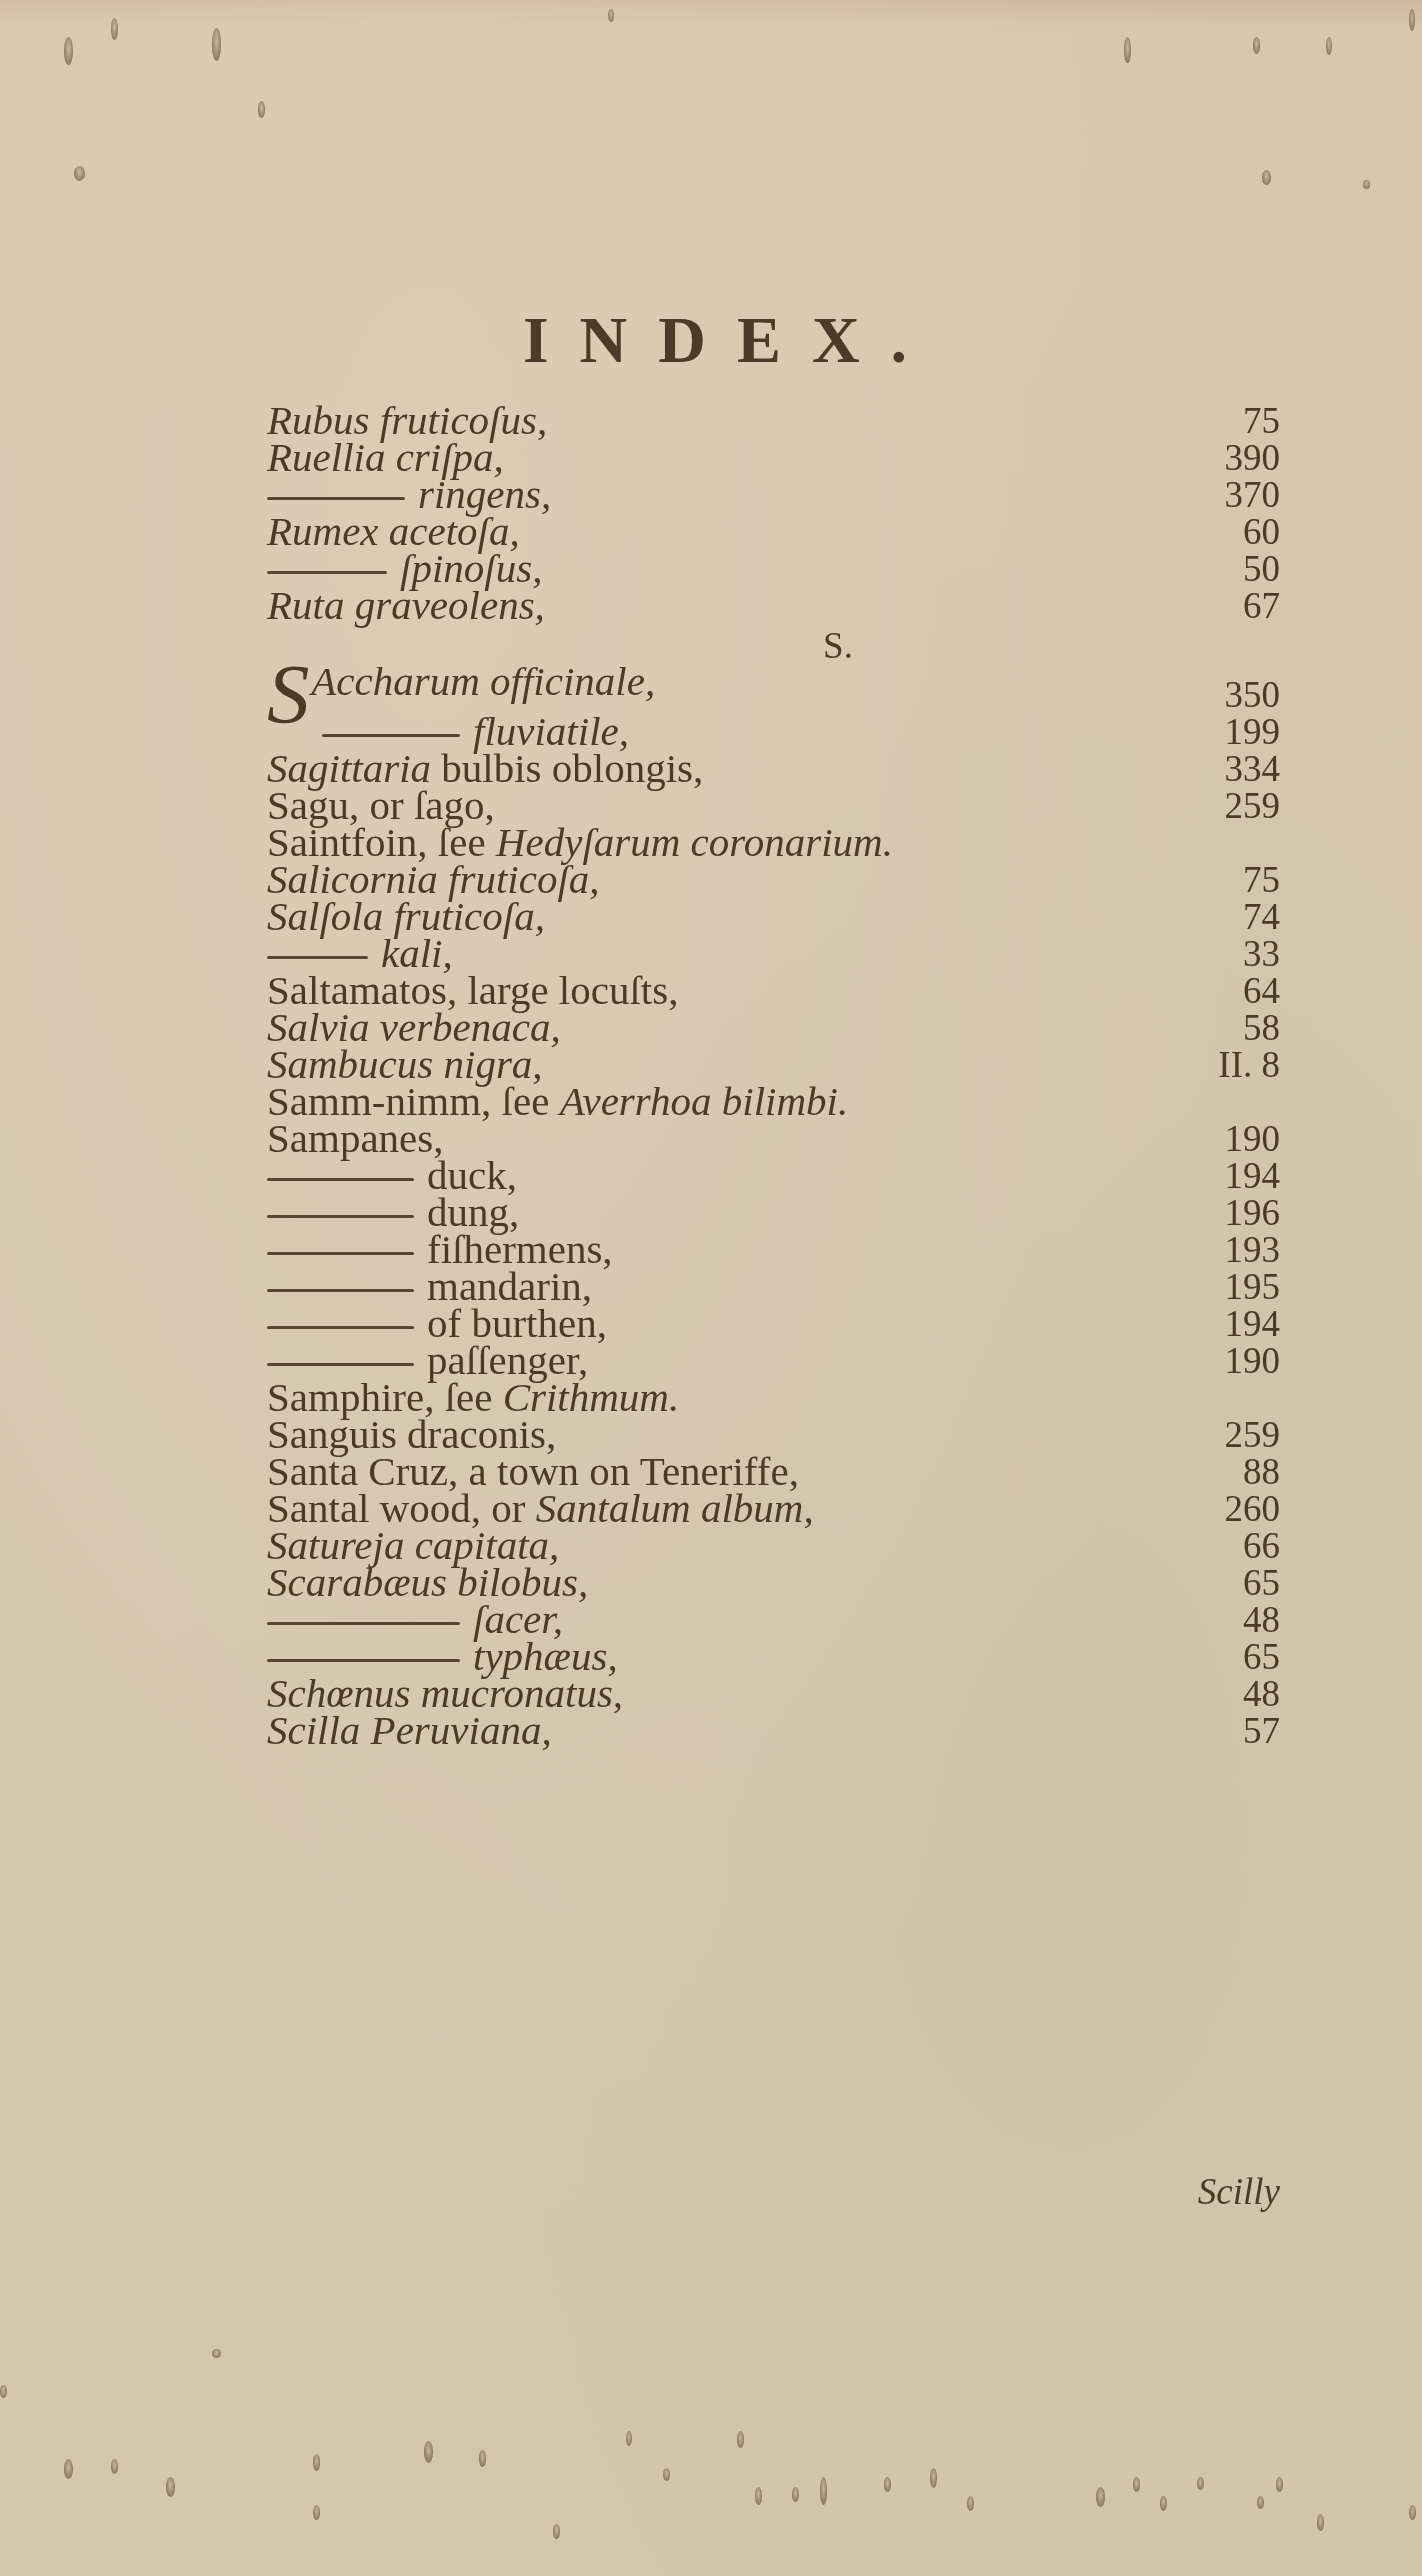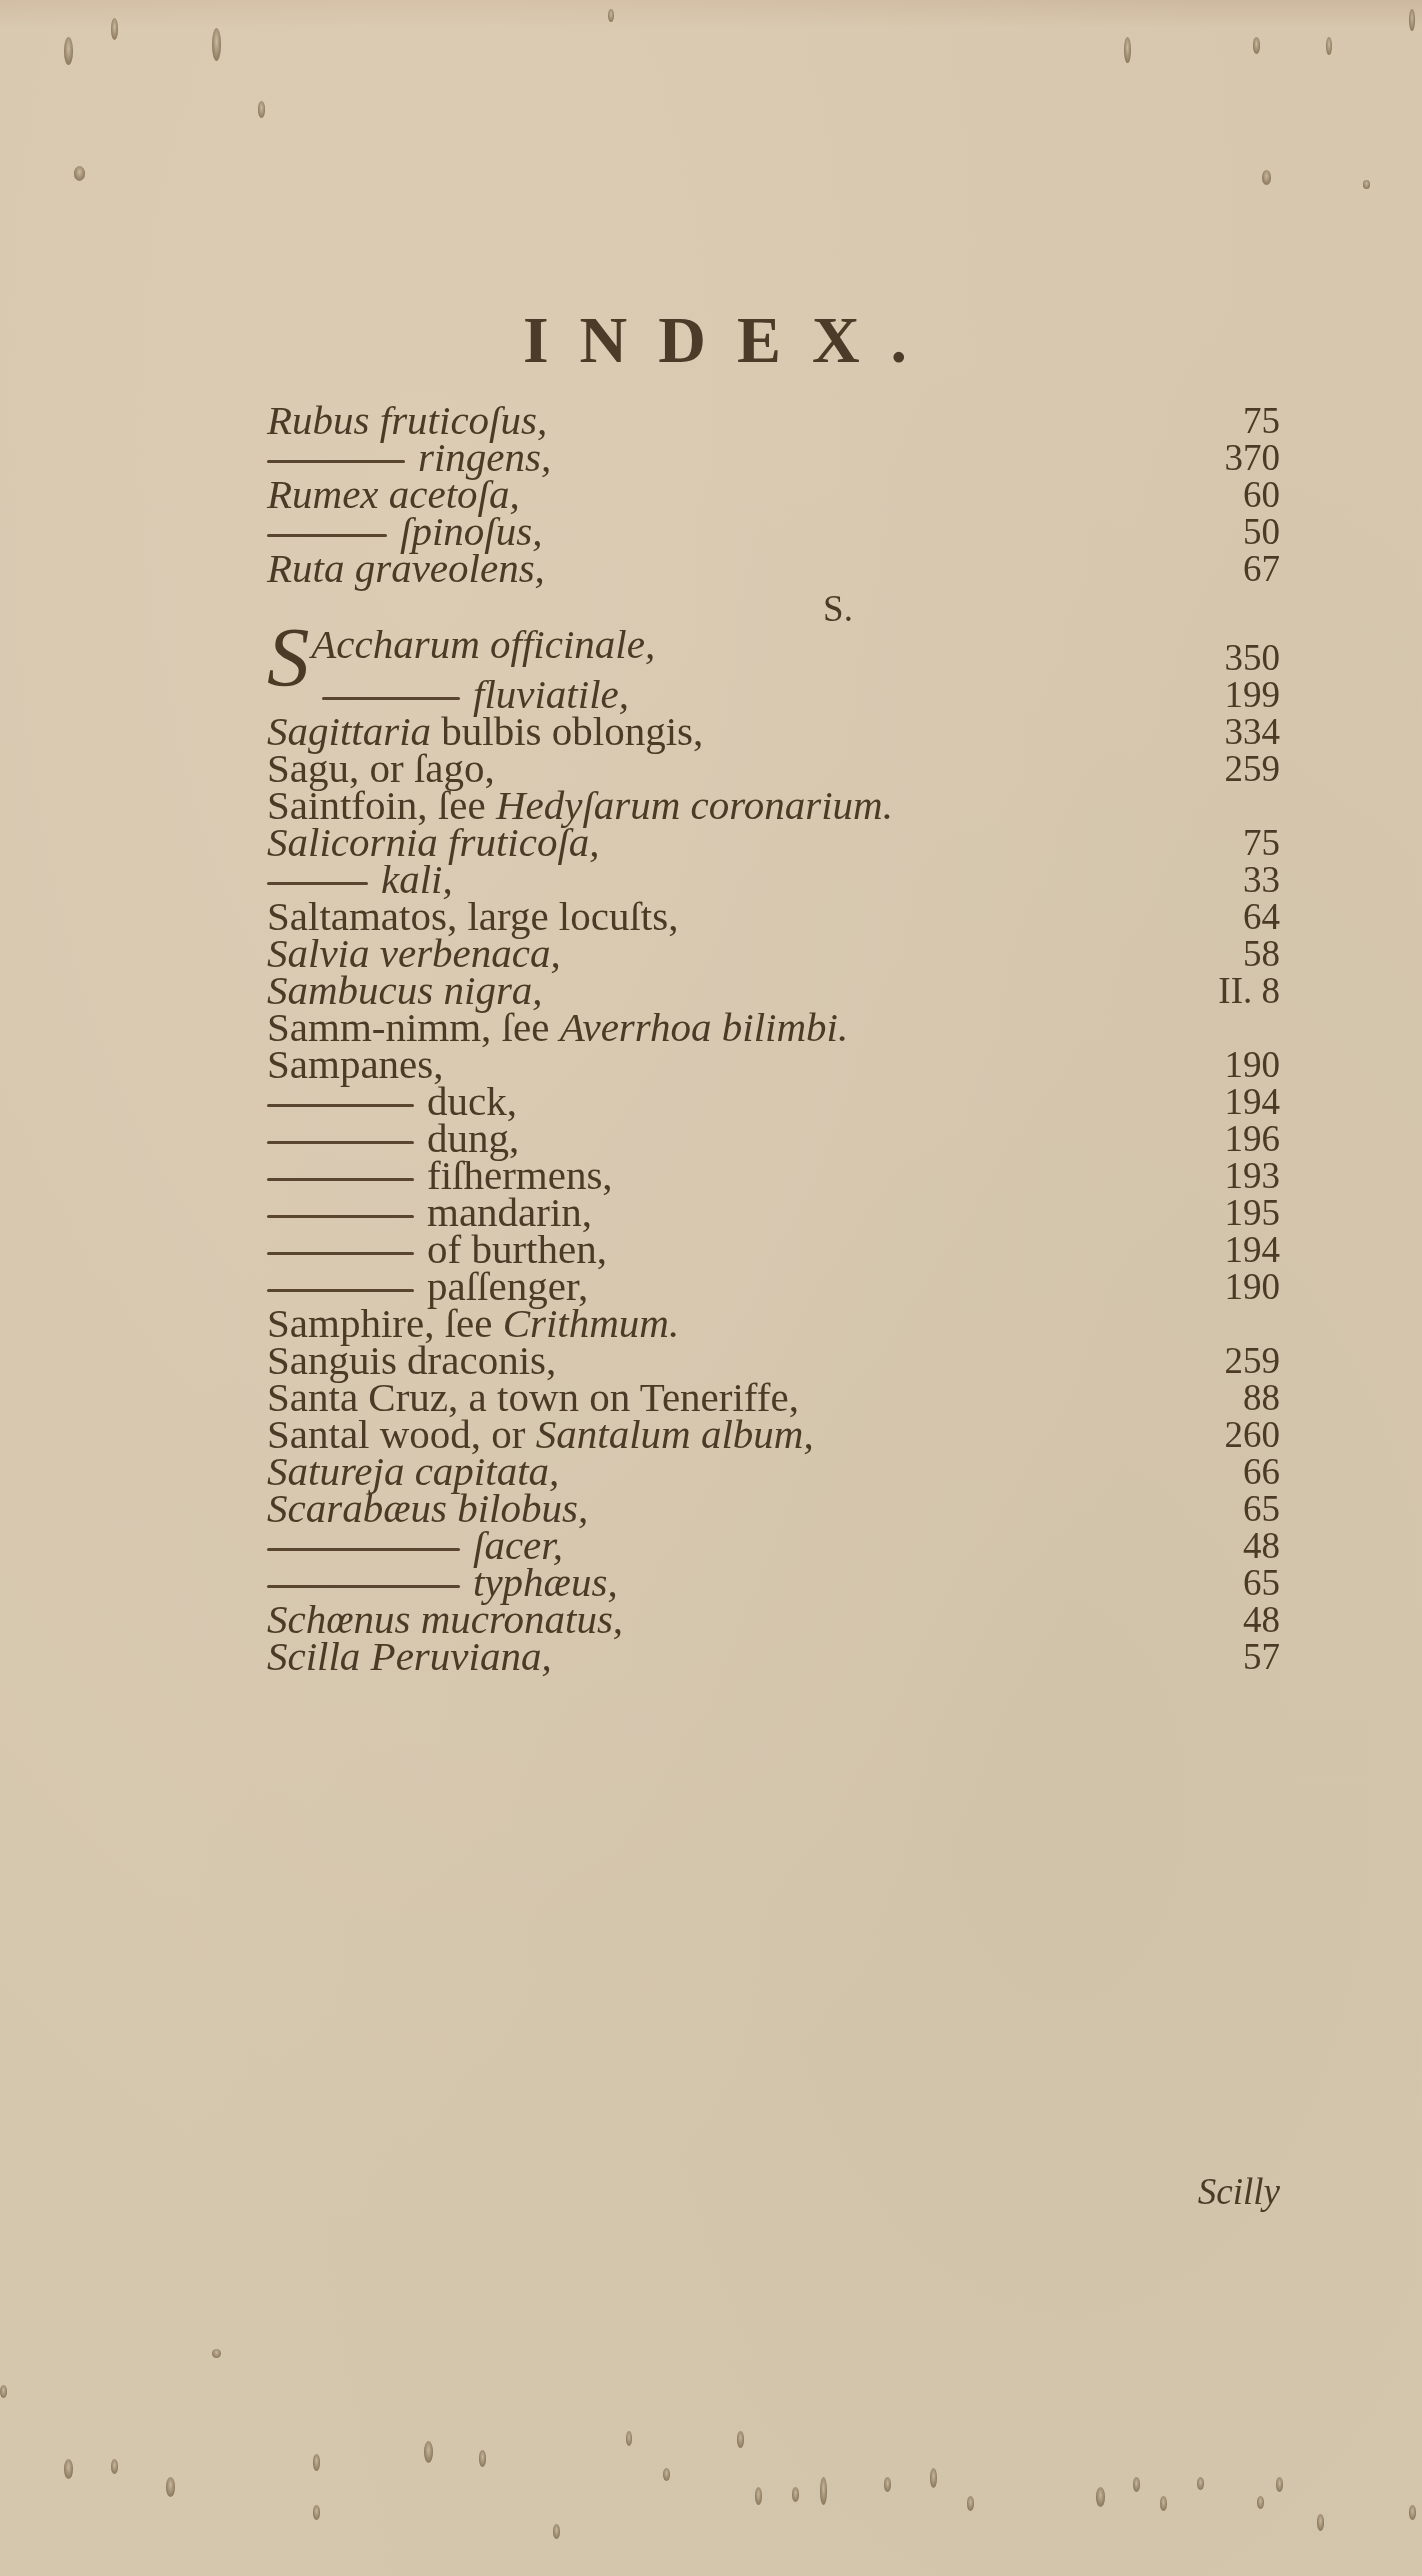--- a/index.html
+++ b/index.html
@@ -137,20 +137,24 @@
 
 <h1 class="title">INDEX.</h1>
 
 <div class="index">
   <div id="r-entries">
       <div class="row">
         <div class="entry"><span class="it">Rubus fruticoſus,</span></div>
         <div class="page">75</div>
       </div>
       <div class="row">
+        <div class="entry"><span class="it">Ruellia criſpa,</span></div>
+        <div class="page">390</div>
+      </div>
+      <div class="row">
         <div class="entry"><span class="dash" style="width: 138px;"></span><span class="it">ringens,</span></div>
         <div class="page">370</div>
       </div>
       <div class="row">
         <div class="entry"><span class="it">Rumex acetoſa,</span></div>
         <div class="page">60</div>
       </div>
       <div class="row">
         <div class="entry"><span class="dash" style="width: 120px;"></span><span class="it">ſpinoſus,</span></div>
         <div class="page">50</div>
@@ -179,20 +183,24 @@
         <div class="page">259</div>
       </div>
       <div class="row">
         <div class="entry"><span>Saintfoin, ſee </span><span class="it">Hedyſarum coronarium.</span></div>
       </div>
       <div class="row">
         <div class="entry"><span class="it">Salicornia fruticoſa,</span></div>
         <div class="page">75</div>
       </div>
       <div class="row">
+        <div class="entry"><span class="it">Salſola fruticoſa,</span></div>
+        <div class="page">74</div>
+      </div>
+      <div class="row">
         <div class="entry"><span class="dash" style="width: 101px;"></span><span class="it">kali,</span></div>
         <div class="page">33</div>
       </div>
       <div class="row">
         <div class="entry"><span>Saltamatos, large locuſts,</span></div>
         <div class="page">64</div>
       </div>
       <div class="row">
         <div class="entry"><span class="it">Salvia verbenaca,</span></div>
         <div class="page">58</div>

